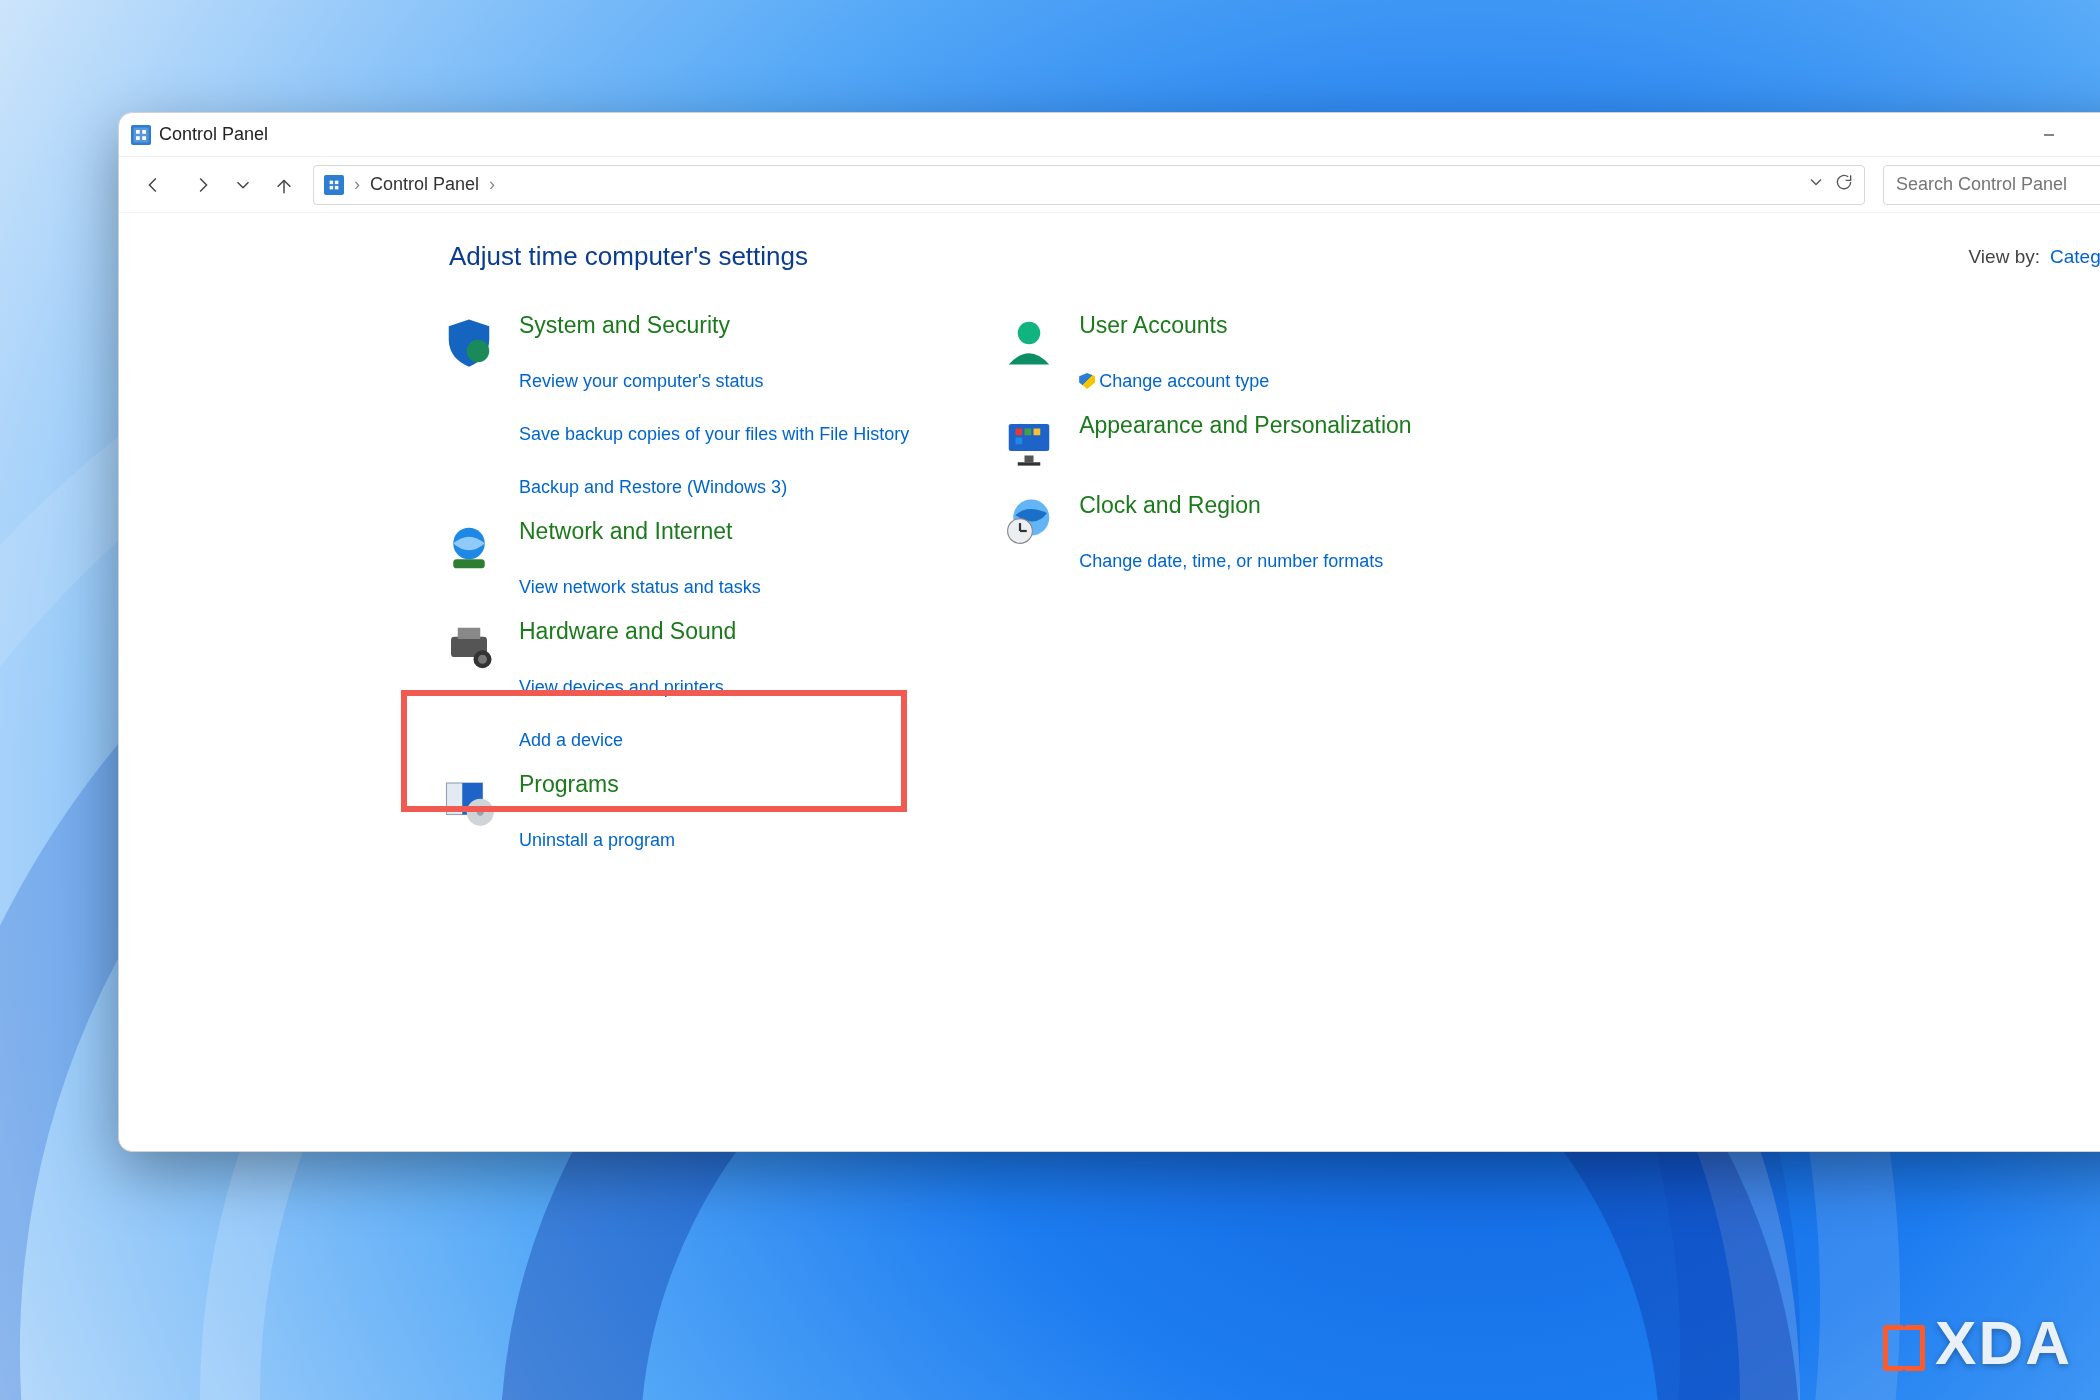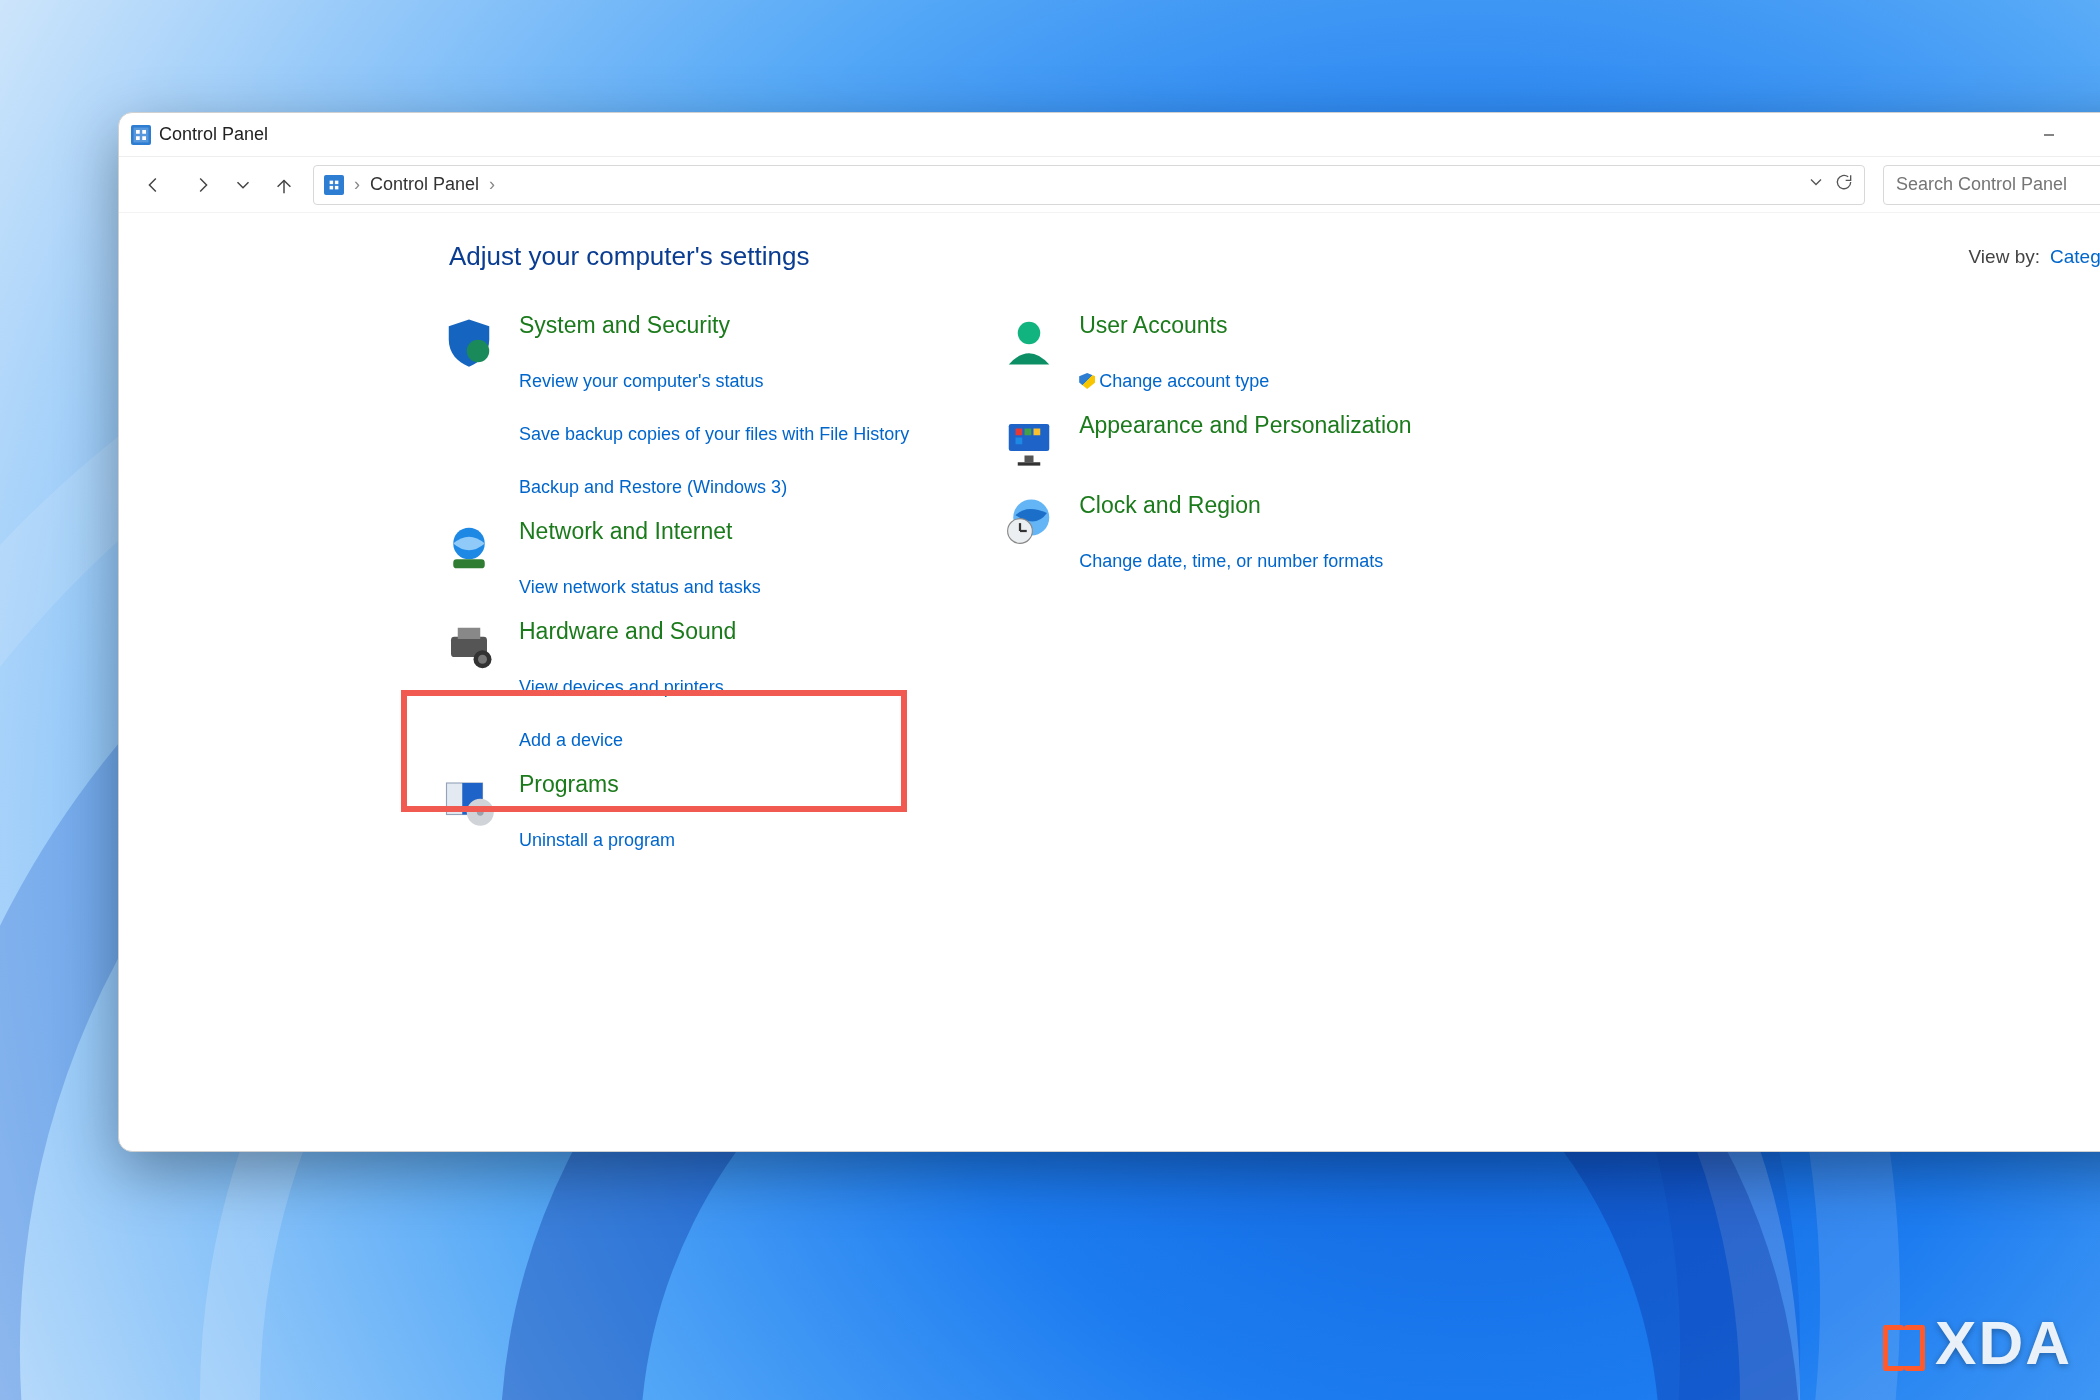--- a/index.html
+++ b/index.html
@@ -225,21 +225,21 @@
         <svg viewBox="0 0 24 24">
             <circle cx="10" cy="10" r="6"></circle>
             <line x1="15" y1="15" x2="21" y2="21"></line>
           </svg>
       </span>
     </div>
   </div>
 
   <div class="content">
     <div class="header-row">
-      <div class="page-heading">Adjust your computer's settings</div>
+      <div class="page-heading">Adjust time computer's settings</div>
       <div class="view-by">
         <span>View by:</span>
         <span class="value">Category</span>
         <span class="caret">▼</span>
       </div>
     </div>
 
     <div class="columns">
 
       <div class="col">

